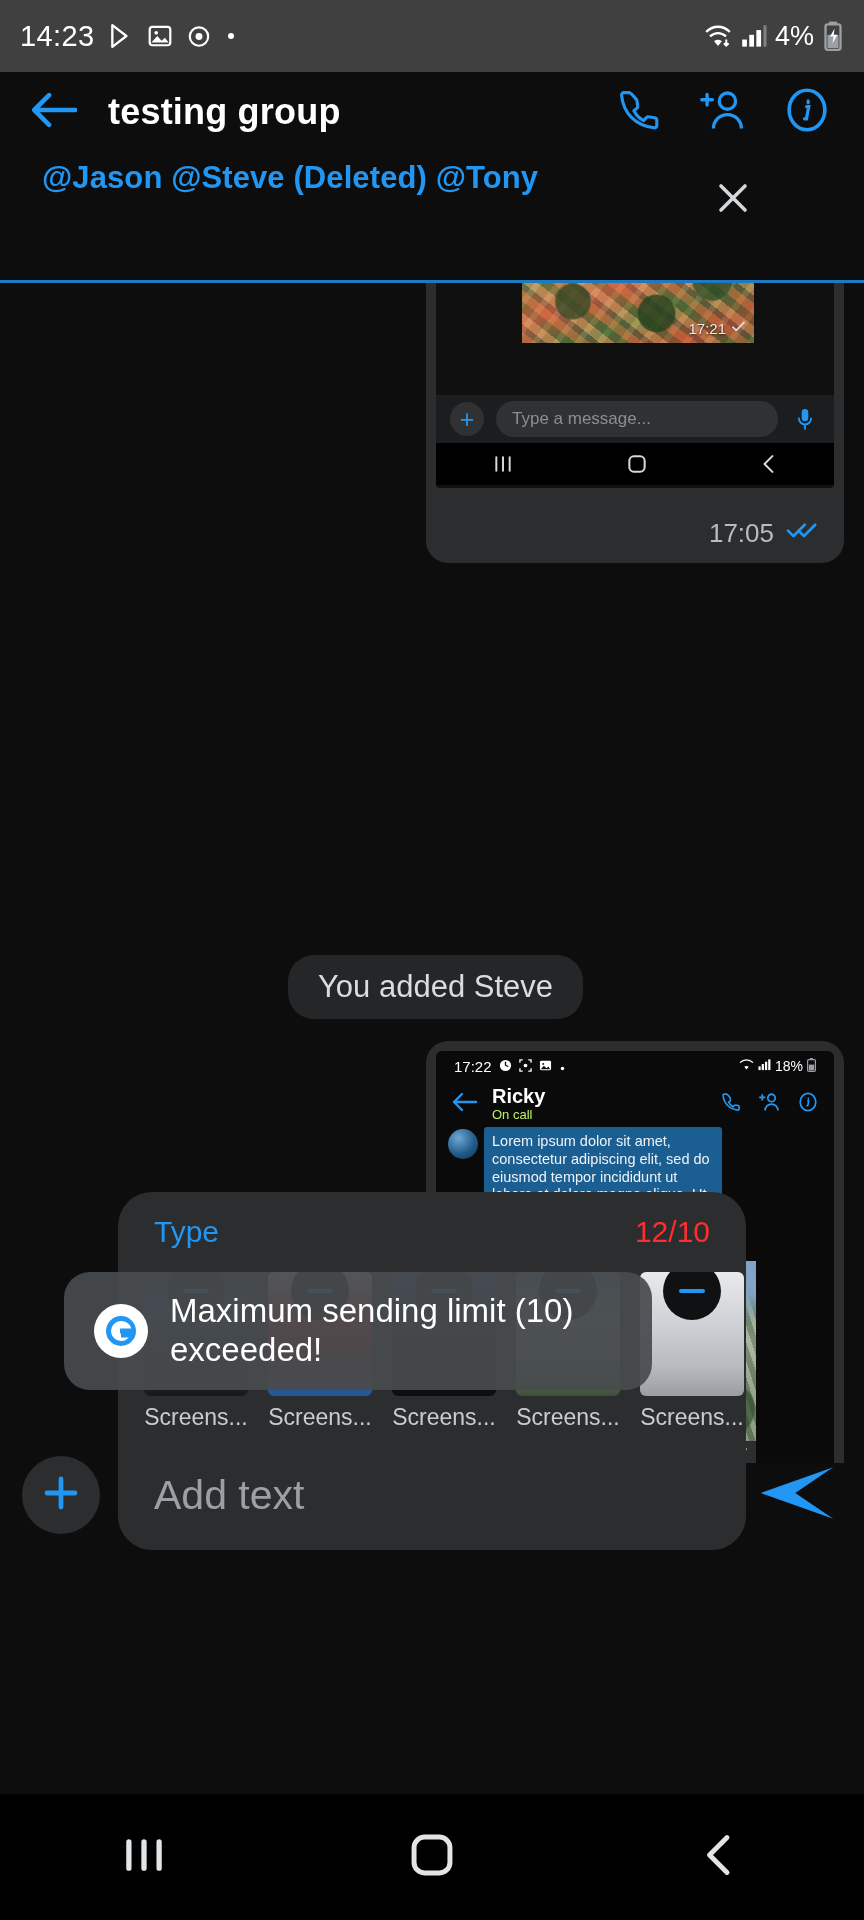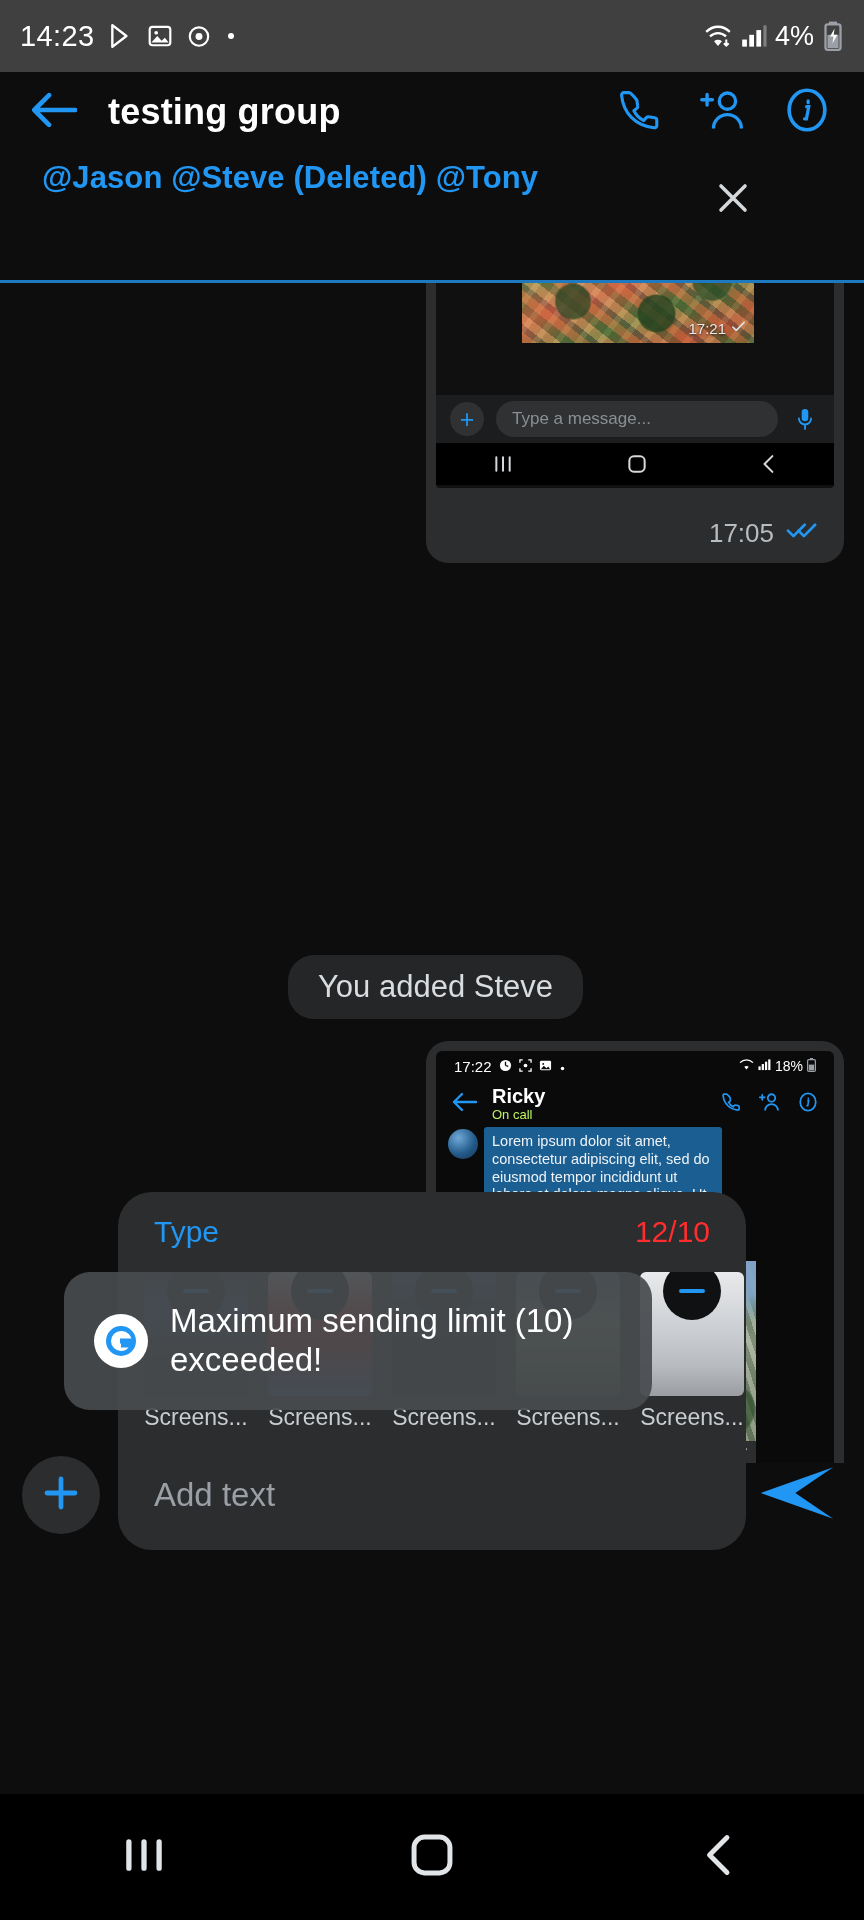--- a/index.html
+++ b/index.html
@@ -225,33 +225,33 @@
     margin-top:8px; text-align:center; font-size:23px; color:#c9cdd1;
     white-space:nowrap; overflow:hidden;
   }
 
   
   .composer{
     position:absolute; left:118px; top:1440px; width:628px; height:110px;
     background:#2b2d2e; border-radius:0 0 34px 34px;
     display:flex; align-items:center; padding:0 36px;
   }
-  .composer .ph{ font-size:33px; color:#9aa0a6; }
+  .composer .ph{ font-size:41px; color:#9aa0a6; }
   .plus-fab{
     position:absolute; left:22px; top:1456px; width:78px; height:78px; border-radius:50%;
     background:#2b2d2e; display:flex; align-items:center; justify-content:center;
   }
   .send-fab{
     position:absolute; right:22px; top:1450px; width:90px; height:90px;
     display:flex; align-items:center; justify-content:center;
   }
 
   
   .toast{
-    position:absolute; left:64px; top:1272px; width:588px; height:138px;
+    position:absolute; left:64px; top:1272px; width:588px; height:118px;
     background:rgba(72,75,78,.93); border-radius:26px;
     display:flex; align-items:center; padding:0 30px; gap:22px;
   }
   .toast-icon{
     width:54px; height:54px; border-radius:50%; background:#fff; flex:0 0 auto;
     display:flex; align-items:center; justify-content:center;
   }
   .toast-msg{ font-size:33px; color:#fff; line-height:1.18; }
 
   

